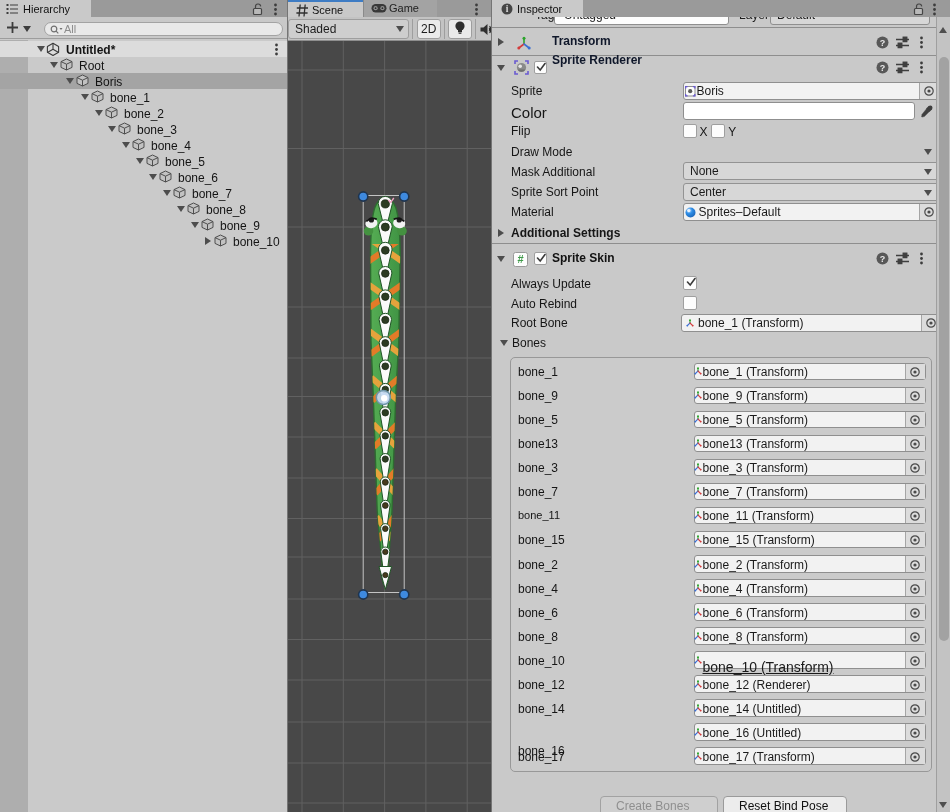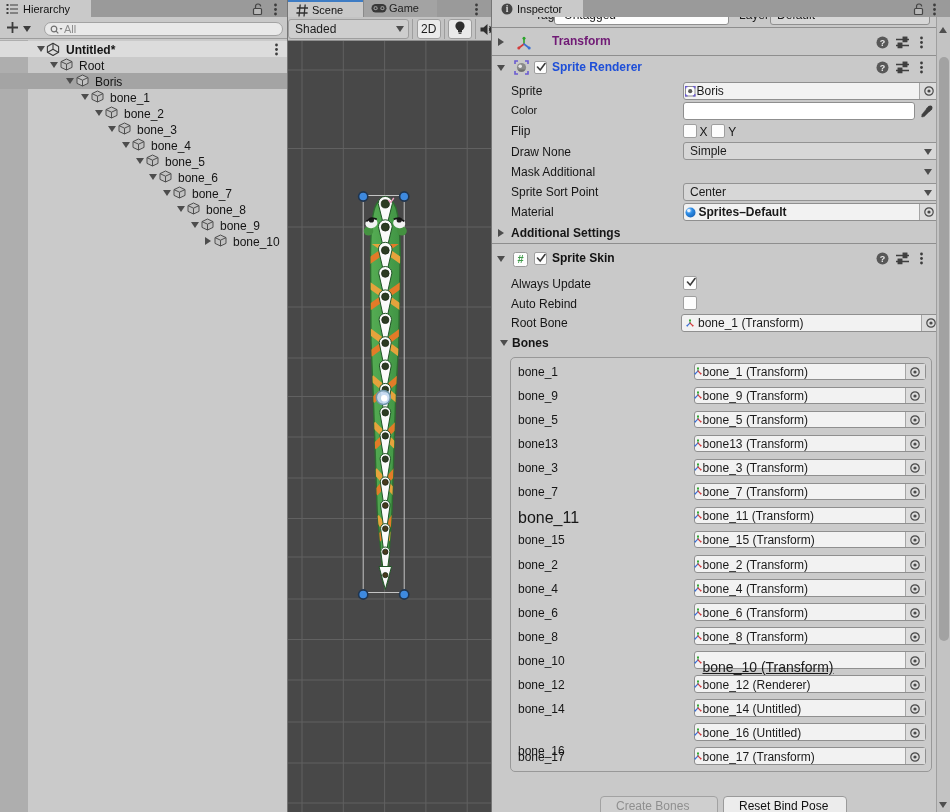--- a/index.html
+++ b/index.html
@@ -366,21 +366,21 @@
     <svg class="abs" style="left:24px; top:36px;" width="16" height="15" viewBox="0 0 16 15">
       <g stroke-width="1.6" fill="none" stroke-linecap="round">
     <path d="M8 8 L8 2.2" stroke="#2ba32b"></path>
         <circle cx="8" cy="2.2" r="1.5" fill="#2ba32b" stroke="none"></circle>
     <path d="M8 8 L2.8 12" stroke="#d43c3c"></path>
         <circle cx="2.8" cy="12" r="1.5" fill="#d43c3c" stroke="none"></circle>
     <path d="M8 8 L13.2 12" stroke="#3b6fd4"></path>
         <circle cx="13.2" cy="12" r="1.5" fill="#3b6fd4" stroke="none"></circle>
       </g>
     </svg>
-    <div class="abs" style="left:60px; top:34.0px; font-size:12px; font-weight:bold; color:#701a75;">Transform</div>
+    <div class="abs" style="left:60px; top:34.0px; font-size:12px; font-weight:bold; color:#0f172a;">Transform</div>
     <svg class="abs" style="left:384px; top:35.5px;" width="13" height="13" viewBox="0 0 13 13">
       <circle cx="6.5" cy="6.5" r="6" fill="#585858"></circle>
       <text x="6.5" y="9.6" font-size="9" font-weight="bold" fill="#e8e8e8" text-anchor="middle" font-family="Liberation Sans">?</text>
     </svg>
     <svg class="abs" style="left:404px; top:35.5px;" width="13" height="13" viewBox="0 0 13 13">
       <g stroke="#3f3f3f" stroke-width="1.3" fill="none">
     <path d="M0 3.5 H13 M0 9.5 H13"></path>
     <rect x="7.2" y="1.2" width="3.6" height="4.4" fill="#3f3f3f"></rect>
     <rect x="2.2" y="7.2" width="3.6" height="4.4" fill="#3f3f3f"></rect>
       </g>
@@ -400,21 +400,21 @@
         </g>
     <circle cx="7.5" cy="7.5" r="4.6" fill="#8a8a8a"></circle>
     <circle cx="6.2" cy="6.2" r="1.8" fill="#e8e8e8"></circle>
     <path d="M3.5 9.5 A4.6 4.6 0 0 0 11.5 9.5 Z" fill="#6f6f6f"></path>
       </g>
     </svg>
     <div class="abs chk" style="left:42px; top:60.5px; width:13px; height:13px;"></div>
     <svg class="abs" style="left:44px; top:61.5px;" width="10" height="10" viewBox="0 0 10 10">
       <path d="M1.5 5 L4.2 8 L9 1.5" stroke="#3a3a3a" stroke-width="1.6" fill="none" stroke-linecap="round"></path>
     </svg>
-    <div class="abs" style="left:60px; top:60px; font-size:12px; font-weight:bold; color:#1d4ed8;">Sprite Renderer</div>
+    <div class="abs" style="left:60px; top:53px; font-size:12px; font-weight:bold; color:#0f172a;">Sprite Renderer</div>
     <svg class="abs" style="left:384px; top:61.0px;" width="13" height="13" viewBox="0 0 13 13">
       <circle cx="6.5" cy="6.5" r="6" fill="#585858"></circle>
       <text x="6.5" y="9.6" font-size="9" font-weight="bold" fill="#e8e8e8" text-anchor="middle" font-family="Liberation Sans">?</text>
     </svg>
     <svg class="abs" style="left:404px; top:61.0px;" width="13" height="13" viewBox="0 0 13 13">
       <g stroke="#3f3f3f" stroke-width="1.3" fill="none">
     <path d="M0 3.5 H13 M0 9.5 H13"></path>
     <rect x="7.2" y="1.2" width="3.6" height="4.4" fill="#3f3f3f"></rect>
     <rect x="2.2" y="7.2" width="3.6" height="4.4" fill="#3f3f3f"></rect>
       </g>
@@ -434,56 +434,56 @@
         </g>
     <circle cx="5.2" cy="5.2" r="2.1" fill="#5a5a5a"></circle>
       </g>
     </svg>
 <div class="abs" style="left:204.5px; top:84px; font-size:12px;">Boris</div>
 <div class="abs" style="left:427px; top:82.5px; width:20px; height:16px; background:#dcdcdc; border-left:1px solid #a5a5a5;"></div>
 <svg class="abs" style="left:432px; top:86px;" width="10" height="10" viewBox="0 0 10 10">
       <circle cx="5" cy="5" r="4.2" fill="none" stroke="#4a4a4a" stroke-width="1.2"></circle>
       <circle cx="5" cy="5" r="1.6" fill="#4a4a4a"></circle>
     </svg>
-<div class="abs" style="left:19px; top:104px; font-size:11px; font-weight:normal; color:#161616;">Color</div>
+<div class="abs" style="left:19px; top:104px; font-size:15px; font-weight:normal; color:#161616;">Color</div>
 <div class="abs" style="left:191px; top:101.8px; width:232px; height:18px; background:#ffffff; border:1px solid #8f8f8f; border-radius:3px;"></div>
 <svg class="abs" style="left:428.5px; top:104.5px;" width="13" height="13" viewBox="0 0 13 13">
       <g fill="#3f3f3f">
         <circle cx="9.3" cy="2.7" r="2.2"></circle>
         <path d="M7.7 0.9 L11.1 4.3 L8.6 6.8 L5.2 3.4 Z"></path>
     <path d="M6.2 2.9 L9.1 5.8 L3.4 11.5 L0.9 12.1 L0.5 11.7 L1.1 9.2 Z" stroke="#3f3f3f" stroke-width="0.4"></path>
       </g>
     </svg>
 <div class="abs" style="left:19px; top:124px; font-size:12px; font-weight:normal; color:#161616;">Flip</div>
 <div class="abs chk" style="left:190.5px; top:124px;"></div>
 <div class="abs" style="left:207.5px; top:124.5px; font-size:12px; font-weight:normal; color:#161616;">X</div>
 <div class="abs chk" style="left:219.3px; top:124px;"></div>
 <div class="abs" style="left:236.2px; top:124.5px; font-size:12px; font-weight:normal; color:#161616;">Y</div>
-<div class="abs" style="left:19px; top:144.7px; font-size:12px; font-weight:normal; color:#161616;">Draw None</div>
-    <div class="abs dropdown" style="left:191px; top:142.2px; width:257px; padding-left:6px;">Simple</div>
+<div class="abs" style="left:19px; top:144.7px; font-size:12px; font-weight:normal; color:#161616;">Draw Mode</div>
     <div class="abs fold fold-d" style="left:432px; top:149.2px;"></div>
 <div class="abs" style="left:19px; top:164.9px; font-size:12px; font-weight:normal; color:#161616;">Mask Additional</div>
+    <div class="abs dropdown" style="left:191px; top:162.4px; width:257px; padding-left:6px;">None</div>
     <div class="abs fold fold-d" style="left:432px; top:169.4px;"></div>
 <div class="abs" style="left:19px; top:185.1px; font-size:12px; font-weight:normal; color:#161616;">Sprite Sort Point</div>
     <div class="abs dropdown" style="left:191px; top:182.6px; width:257px; padding-left:6px;">Center</div>
     <div class="abs fold fold-d" style="left:432px; top:189.6px;"></div>
 <div class="abs" style="left:19px; top:205px; font-size:12px; font-weight:normal; color:#161616;">Material</div>
 <div class="abs obj-field" style="left:191px; top:202.8px; width:257px;"></div>
 <svg class="abs" style="left:193px; top:206.5px;" width="11" height="11" viewBox="0 0 11 11">
       <defs>
         <radialGradient id="matg" cx="0.35" cy="0.3" r="0.9">
           <stop offset="0" stop-color="#cfe6ff"></stop>
           <stop offset="0.35" stop-color="#2f8fe8"></stop>
           <stop offset="1" stop-color="#1356a8"></stop>
         </radialGradient>
       </defs>
     <circle cx="5.5" cy="5.5" r="5" fill="url(#matg)"></circle>
       <circle cx="3.8" cy="3.6" r="1.6" fill="#eaf4ff"></circle>
     </svg>
-<div class="abs" style="left:206.5px; top:205.3px; font-size:12px;font-weight:bold;">Sprites–Default</div>
+<div class="abs" style="left:206.5px; top:205.3px; font-size:12px;">Sprites–Default</div>
 <div class="abs" style="left:427px; top:203.8px; width:20px; height:16px; background:#dcdcdc; border-left:1px solid #a5a5a5;"></div>
 <svg class="abs" style="left:432px; top:207px;" width="10" height="10" viewBox="0 0 10 10">
       <circle cx="5" cy="5" r="4.2" fill="none" stroke="#4a4a4a" stroke-width="1.2"></circle>
       <circle cx="5" cy="5" r="1.6" fill="#4a4a4a"></circle>
     </svg>
 <div class="abs fold fold-r" style="left:6px; top:228.5px;"></div>
 <div class="abs" style="left:19px; top:226px; font-size:12px; font-weight:bold; color:#161616;">Additional Settings</div>
 <div class="abs" style="left:0; top:243px; width:458px; height:1px; background:#8e8e8e;"></div>
 <div class="abs" style="left:0; top:244px; width:458px; height:29px; background:#c9c9c9;"></div>
     <div class="abs fold fold-d" style="left:5px; top:255.5px;"></div>
@@ -531,21 +531,21 @@
         <circle cx="6.7" cy="6.6" r="0.9" fill="#d43c3c" stroke="none"></circle>
       </g>
     </svg>
 <div class="abs" style="left:206px; top:316.4px; font-size:12px;">bone_1 (Transform)</div>
 <div class="abs" style="left:429px; top:314.9px; width:20px; height:16px; background:#dcdcdc; border-left:1px solid #a5a5a5;"></div>
 <svg class="abs" style="left:434px; top:318px;" width="10" height="10" viewBox="0 0 10 10">
       <circle cx="5" cy="5" r="4.2" fill="none" stroke="#4a4a4a" stroke-width="1.2"></circle>
       <circle cx="5" cy="5" r="1.6" fill="#4a4a4a"></circle>
     </svg>
 <div class="abs fold fold-d" style="left:8px; top:339.5px;"></div>
-<div class="abs" style="left:20px; top:336px; font-size:12px; font-weight:bold; color:#161616;">Bones</div>
+<div class="abs" style="left:20px; top:336px; font-size:12px; font-weight:normal; color:#161616;">Bones</div>
 <div class="abs" style="left:18px; top:357px; width:421.5px; height:415px; background:#cbcbcb; border:1px solid #989898; border-radius:5px;"></div>
 <div class="abs" style="left:26px; top:365.1px; font-size:12px; font-weight:normal; color:#161616;">bone_1</div>
 <div class="abs obj-field" style="left:201.5px; top:362.6px; width:232px; height:17.5px;"></div>
 <svg class="abs" style="left:202px; top:367.1px;" width="8" height="8" viewBox="0 0 8 8">
       <g stroke-width="1.1" fill="none" stroke-linecap="round">
     <path d="M4 4 L4 1.2" stroke="#2ba32b"></path>
         <circle cx="4" cy="1.2" r="0.9" fill="#2ba32b" stroke="none"></circle>
     <path d="M4 4 L1.3 6.6" stroke="#3b6fd4"></path>
         <circle cx="1.3" cy="6.6" r="0.9" fill="#3b6fd4" stroke="none"></circle>
     <path d="M4 4 L6.7 6.6" stroke="#d43c3c"></path>
@@ -641,21 +641,21 @@
     <path d="M4 4 L6.7 6.6" stroke="#d43c3c"></path>
         <circle cx="6.7" cy="6.6" r="0.9" fill="#d43c3c" stroke="none"></circle>
       </g>
     </svg>
 <div class="abs" style="left:210.5px; top:485.35px; font-size:12px;">bone_7 (Transform)</div>
 <div class="abs" style="left:412.5px; top:483.85px; width:20px; height:15.5px; background:#dcdcdc; border-left:1px solid #a5a5a5;"></div>
 <svg class="abs" style="left:417.5px; top:487.35px;" width="10" height="10" viewBox="0 0 10 10">
       <circle cx="5" cy="5" r="4.2" fill="none" stroke="#4a4a4a" stroke-width="1.2"></circle>
       <circle cx="5" cy="5" r="1.6" fill="#4a4a4a"></circle>
     </svg>
-<div class="abs" style="left:26px; top:509.4000000000001px; font-size:16px; font-weight:normal; color:#161616;">bone_11</div>
+<div class="abs" style="left:26px; top:509.4000000000001px; font-size:11px; font-weight:normal; color:#161616;">bone_11</div>
 <div class="abs obj-field" style="left:201.5px; top:506.9000000000001px; width:232px; height:17.5px;"></div>
 <svg class="abs" style="left:202px; top:511.4000000000001px;" width="8" height="8" viewBox="0 0 8 8">
       <g stroke-width="1.1" fill="none" stroke-linecap="round">
     <path d="M4 4 L4 1.2" stroke="#2ba32b"></path>
         <circle cx="4" cy="1.2" r="0.9" fill="#2ba32b" stroke="none"></circle>
     <path d="M4 4 L1.3 6.6" stroke="#3b6fd4"></path>
         <circle cx="1.3" cy="6.6" r="0.9" fill="#3b6fd4" stroke="none"></circle>
     <path d="M4 4 L6.7 6.6" stroke="#d43c3c"></path>
         <circle cx="6.7" cy="6.6" r="0.9" fill="#d43c3c" stroke="none"></circle>
       </g>

